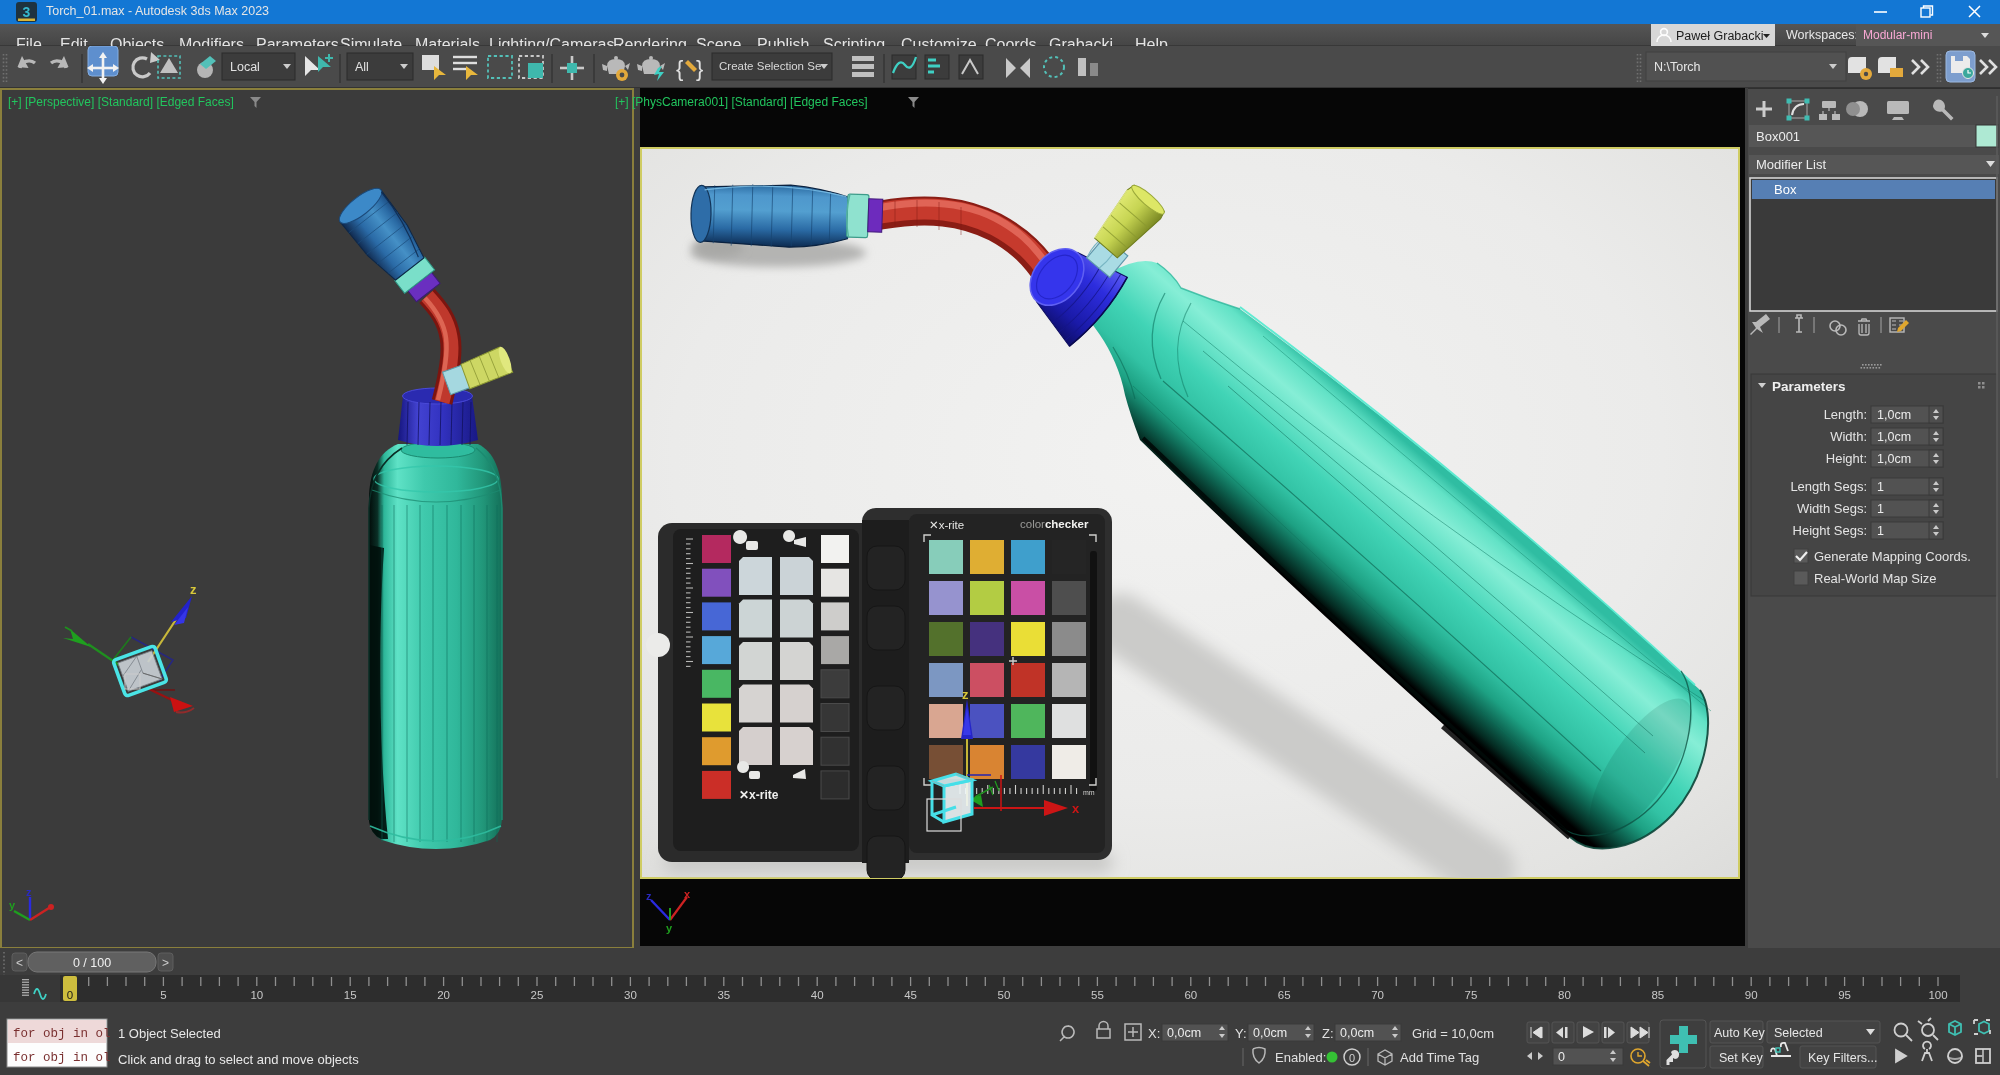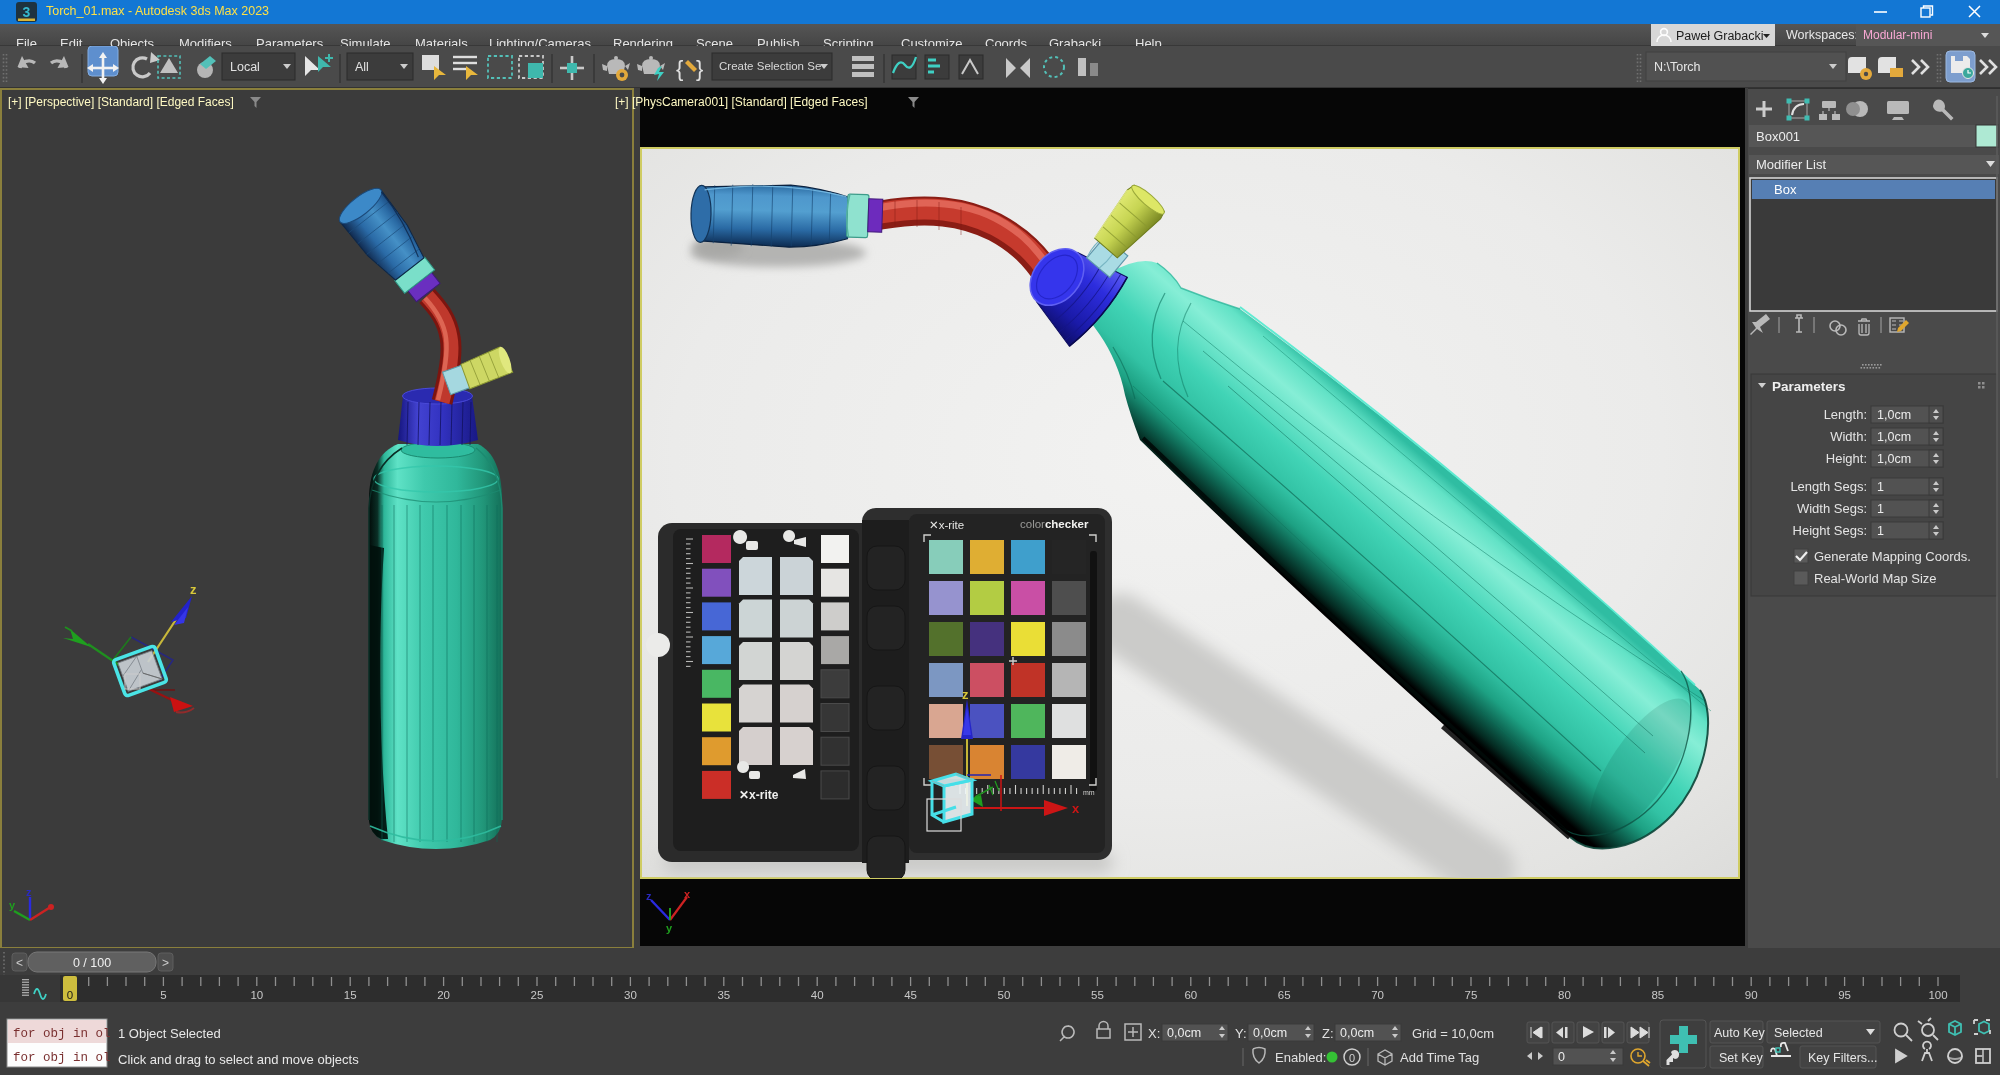--- a/index.html
+++ b/index.html
@@ -1,25 +1,25 @@
 <!DOCTYPE html>
 <html><head><meta charset="utf-8"><style>
 *{margin:0;padding:0;box-sizing:border-box}
 html,body{width:2000px;height:1075px;overflow:hidden}
 body{font-family:"Liberation Sans",sans-serif;background:#3d3d3d;position:relative;color:#e0e0e0}
 .abs{position:absolute}
 .titlebar{left:0;top:0;width:2000px;height:24px;background:#1377d4}
-.title-txt{left:46px;top:4px;font-size:12.5px;color:#fde047;letter-spacing:0px}
+.title-txt{left:46px;top:4px;font-size:12.5px;color:#e5e5e5;letter-spacing:0px}
 .menubar{left:0;top:24px;width:2000px;height:22px;background:linear-gradient(#555,#464646);border-bottom:1px solid #383838}
-.mi{position:absolute;top:12px;font-size:13px;color:#e4e4e4}
+.mi{position:absolute;top:12px;font-size:16px;color:#e4e4e4}
 .toolbar{left:0;top:46px;width:2000px;height:42px;background:#4a4a4a;border-bottom:1px solid #333}
 .vpL{left:0;top:88px;width:634px;height:861px;background:#3b3b3b;border:2px solid #8a7f3c}
 .vpR{left:640px;top:88px;width:1105px;height:858px;background:#060606}
 .photo{left:0px;top:59px;width:1100px;height:732px;border:2px solid #cfcc63;background:radial-gradient(ellipse 900px 620px at 48% 42%,#f2f2f1 0%,#ebebea 55%,#e3e3e1 80%,#d9d9d7 100%)}
-.vplabel{top:7px;font-size:12px;color:#fef9c3}
+.vplabel{top:7px;font-size:12px;color:#22c55e}
 .cmdpanel{left:1748px;top:88px;width:252px;height:860px;background:#4a4a4a}
 .btm{left:0;top:948px;width:2000px;height:127px;background:#3d3d3d}
 .mono{font-family:"Liberation Mono",monospace}
 </style></head><body>
 <div class="abs titlebar"></div>
 <svg class="abs" style="left:0;top:0" width="2000" height="24">
  <rect x="16" y="2" width="21" height="20" rx="3" fill="#1e3340"></rect>
  <text x="26.5" y="17" font-size="14" font-weight="bold" fill="#35b8cf" text-anchor="middle">3</text>
  <rect x="18" y="18.5" width="17" height="2.5" fill="#d8b63a"></rect>
  <path d="M1874 12 h13" stroke="#fff" stroke-width="1.6"></path>

